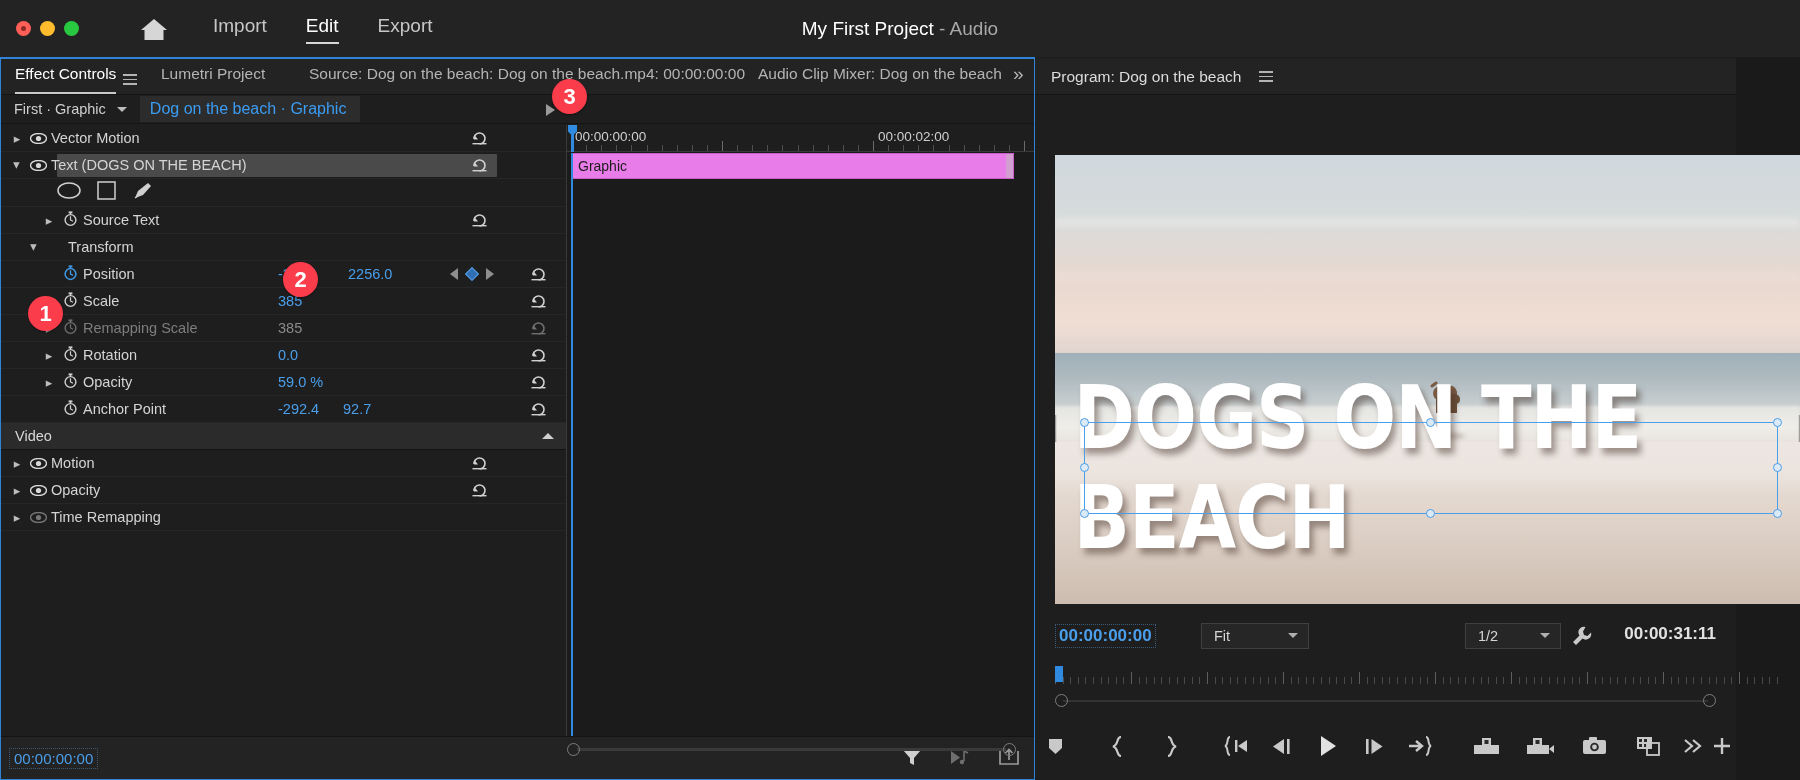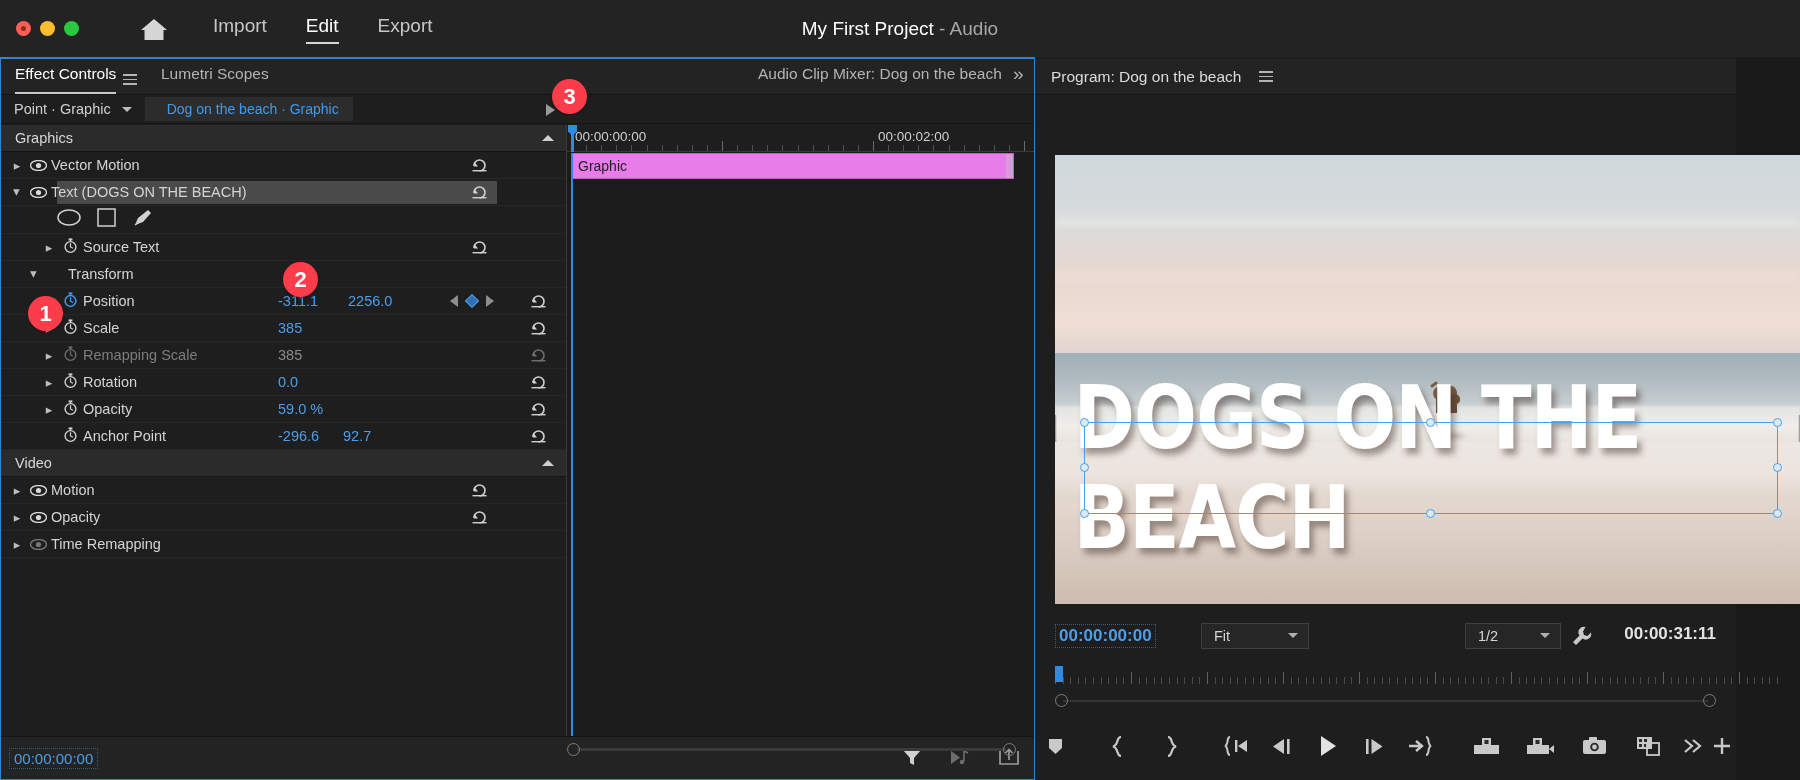--- a/index.html
+++ b/index.html
@@ -67,22 +67,22 @@
     position: relative; height: 29px; background: #1e1e1e;
     display: flex; align-items: center; border-bottom: 1px solid #141414;
   }
   .sel-label { font-size: 14.5px; color: #cfcfcf; margin-left: 13px; }
   .chev-sm {
     margin-left: 11px; width: 0; height: 0;
     border-left: 5px solid transparent; border-right: 5px solid transparent;
     border-top: 5px solid #bcbcbc; cursor: pointer;
   }
   #clip-name-box {
-    margin-left: 13px; background: #2c2c2c; padding: 4px 14px 4px 22px;
-    font-size: 14px; color: #3b9cf3; cursor: pointer;
+    margin-left: 13px; background: #2c2c2c; padding: 4px 14px 4px 10px;
+    font-size: 16px; color: #3b9cf3; cursor: pointer;
   }
 
   
   #ec-left {
     position: absolute; left: 0; top: 66px; width: 566px; bottom: 43px;
     background: #1e1e1e; border-right: 1px solid #3a3a3a;
   }
   #ec-right {
     position: absolute; left: 566px; top: 66px; right: 0; bottom: 43px;
     background: #1b1b1b;
@@ -345,39 +345,36 @@
 
   <div id="ec-panel">
 
     <div id="ec-tabbar">
       <div class="ec-tab active" style="position:absolute;left:14px;">Effect Controls</div>
       <div class="hamburger" style="position:absolute;left:122px;top:12px;">
           <i></i>
           <i></i>
           <i></i>
         </div>
-      <div class="ec-tab" style="position:absolute;left:160px;">Lumetri Scopes</div>
+      <div class="ec-tab" style="position:absolute;left:160px;">Lumetri Project</div>
+      <div class="ec-tab" style="position:absolute;left:308px;">Source: Dog on the beach: Dog on the beach.mp4: 00:00:00:00</div>
       <div class="ec-tab" style="position:absolute;left:757px;">Audio Clip Mixer: Dog on the beach</div>
       <div class="ec-tab" style="position:absolute;left:1012px;font-size:19px;">»</div>
     </div>
 
     <div id="ec-sub">
-      <div class="sel-label">Point · Graphic</div>
+      <div class="sel-label">First · Graphic</div>
       <div class="chev-sm"></div>
       <div id="clip-name-box">Dog on the beach · Graphic</div>
 
       <div style="position:absolute;left:545px;top:9px;width:0;height:0;border-top:6px solid transparent;border-bottom:6px solid transparent;border-left:9px solid #9a9a9a;"></div>
     </div>
 
     <div id="ec-left">
 
-      <div class="sect-head">
-        <span>Graphics</span>
-        <div class="collapse-tri"></div>
-      </div>
 
       <div class="row lvl0">
         <div class="twisty">▸</div>
         <div class="eye">
           <svg width="17" height="11" viewBox="0 0 17 11">
               <ellipse cx="8.5" cy="5.5" rx="8" ry="5" fill="none" stroke="#d8d8d8" stroke-width="1.4"></ellipse>
               <circle cx="8.5" cy="5.5" r="2.6" fill="#d8d8d8"></circle>
             </svg>
         </div>
         <div class="rowlabel">Vector Motion</div>
@@ -571,21 +568,21 @@
         <div class="twisty" style="visibility:hidden;">▸</div>
         <div class="stopwatch">
           <svg width="15" height="17" viewBox="0 0 15 17">
               <circle cx="7.5" cy="10" r="5.4" fill="none" stroke="#d0d0d0" stroke-width="1.4"></circle>
               <path d="M7.5 6.3 L7.5 10 L10 11.3" stroke="#d0d0d0" stroke-width="1.2" fill="none"></path>
               <rect x="5.6" y="1.4" width="3.8" height="2" fill="#d0d0d0"></rect>
               <rect x="6.9" y="3" width="1.2" height="2" fill="#d0d0d0"></rect>
             </svg>
         </div>
         <div class="rowlabel">Anchor Point</div>
-        <div class="val" style="left:277px;">-296.6</div>
+        <div class="val" style="left:277px;">-292.4</div>
         <div class="val" style="left:342px;">92.7</div>
         <div class="reset-btn" style="right:19px;top:5px;">
           <svg width="17" height="16" viewBox="0 0 17 16">
               <path d="M3 9 A5.5 5.5 0 1 1 8.5 14" fill="none" stroke="#d0d0d0" stroke-width="1.6"></path>
               <path d="M3 4.5 L3 9.5 L7 9.5 Z" fill="#d0d0d0"></path>
               <rect x="1.5" y="13" width="14" height="1.4" fill="#d0d0d0"></rect>
             </svg>
         </div>
       </div>
 

